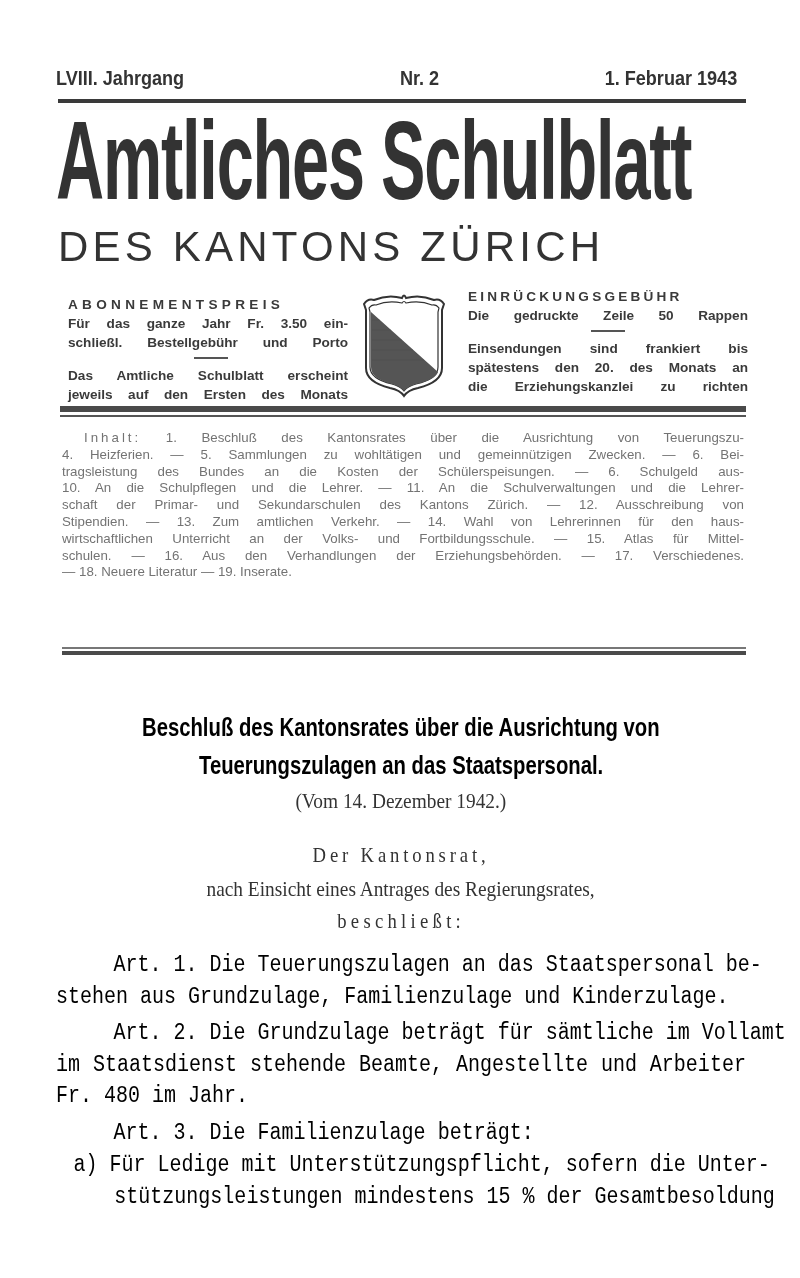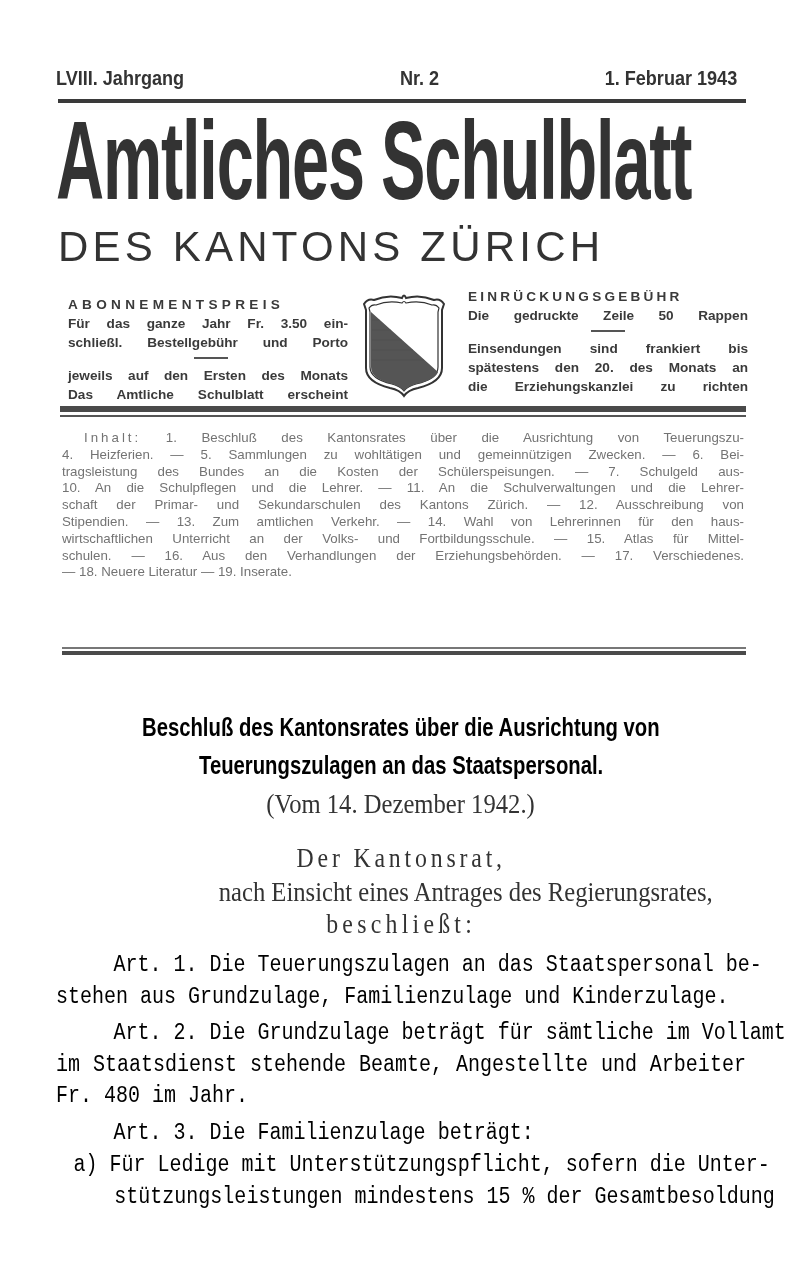--- a/index.html
+++ b/index.html
@@ -159,29 +159,29 @@
       display: inline-block;
       transform: scaleX(0.78);
       white-space: nowrap;
     }
     .centered {
       position: absolute;
       left: 0;
       width: 690px;
       text-align: center;
       font-family: "Liberation Serif", serif;
-      font-size: 28px;
+      font-size: 22px;
       color: #333;
       white-space: nowrap;
     }
     .centered span { display: inline-block; transform: scaleX(0.88); }
     .date { top: 788px; }
     .council { top: 842px; letter-spacing: 4.5px; }
     .council span { transform: scaleX(0.85); }
-    .nach { top: 876px; text-align: right; }
+    .nach { top: 876px; }
     .beschl { top: 908px; letter-spacing: 5px; }
     .beschl span { transform: scaleX(0.85); }
     .para {
       position: absolute;
       left: 0;
       width: 690px;
       font-family: Liberation Mono, monospace;
       font-size: 23px;
       line-height: 31.5px;
       color: #000000;
@@ -217,22 +217,22 @@
   <div class="rule-top"></div>
 
   <div class="title">Amtliches Schulblatt</div>
   <div class="subtitle">DES KANTONS ZÜRICH</div>
 
   <div class="info-col info-left">
     <span class="info-line info-head">ABONNEMENTSPREIS</span>
     <span class="info-line j">Für das ganze Jahr Fr. 3.50 ein-</span>
     <span class="info-line j">schließl. Bestellgebühr und Porto</span>
     <div class="small-rule"></div>
+    <span class="info-line j">Das Amtliche Schulblatt erscheint</span>
     <span class="info-line j">jeweils auf den Ersten des Monats</span>
-    <span class="info-line j">Das Amtliche Schulblatt erscheint</span>
   </div>
 
   <svg class="shield" viewBox="0 0 92 108">
     <path d="M6 14 Q10 8 16 10 Q30 4 44 8 Q46 3 48 8 Q62 4 76 10 Q82 8 86 14 L84 20 L84 78 Q84 92 60 98 Q50 100 46 106 Q42 100 32 98 Q8 92 8 78 L8 20 Z" fill="#fff" stroke="#333" stroke-width="2"></path>
     <path d="M11 18 Q14 14 18 15 Q30 10 44 13 Q46 10 48 13 Q62 10 74 15 Q78 14 81 18 L80 22 L80 77 Q80 89 58 94 Q50 96 46 101 Q42 96 34 94 Q12 89 12 77 L12 22 Z" fill="none" stroke="#333" stroke-width="1.2"></path>
     <path d="M13 22 L80 82 Q77 90 58 94 Q50 96 46 101 Q42 96 34 94 Q13 89 13 77 Z" fill="#555"></path>
     <g stroke="#444" stroke-width="0.6" opacity="0.6">
       <line x1="14" y1="30" x2="22" y2="30"></line>
       <line x1="14" y1="40" x2="33" y2="40"></line>
       <line x1="14" y1="50" x2="44" y2="50"></line>
@@ -249,21 +249,21 @@
     <span class="info-line">spätestens den 20. des Monats an</span>
     <span class="info-line">die Erziehungskanzlei zu richten</span>
   </div>
 
   <div class="rule-double-1"></div>
   <div class="rule-double-2"></div>
 
   <div class="contents">
     <span class="line first"><span class="lbl">Inhalt:</span> <span>1. Beschluß des Kantonsrates über die Ausrichtung von Teuerungszu-</span></span>
     <span class="line">4. Heizferien. — 5. Sammlungen zu wohltätigen und gemeinnützigen Zwecken. — 6. Bei-</span>
-    <span class="line">tragsleistung des Bundes an die Kosten der Schülerspeisungen. — 7. Schulgeld aus-</span>
+    <span class="line">tragsleistung des Bundes an die Kosten der Schülerspeisungen. — 6. Schulgeld aus-</span>
     <span class="line">10. An die Schulpflegen und die Lehrer. — 11. An die Schulverwaltungen und die Lehrer-</span>
     <span class="line">schaft der Primar- und Sekundarschulen des Kantons Zürich. — 12. Ausschreibung von</span>
     <span class="line">Stipendien. — 13. Zum amtlichen Verkehr. — 14. Wahl von Lehrerinnen für den haus-</span>
     <span class="line">wirtschaftlichen Unterricht an der Volks- und Fortbildungsschule. — 15. Atlas für Mittel-</span>
     <span class="line">schulen. — 16. Aus den Verhandlungen der Erziehungsbehörden. — 17. Verschiedenes.</span>
     <span class="line last">— 18. Neuere Literatur — 19. Inserate.</span>
   </div>
 
   <div class="rule-bottom-1"></div>
   <div class="rule-bottom-2"></div>

